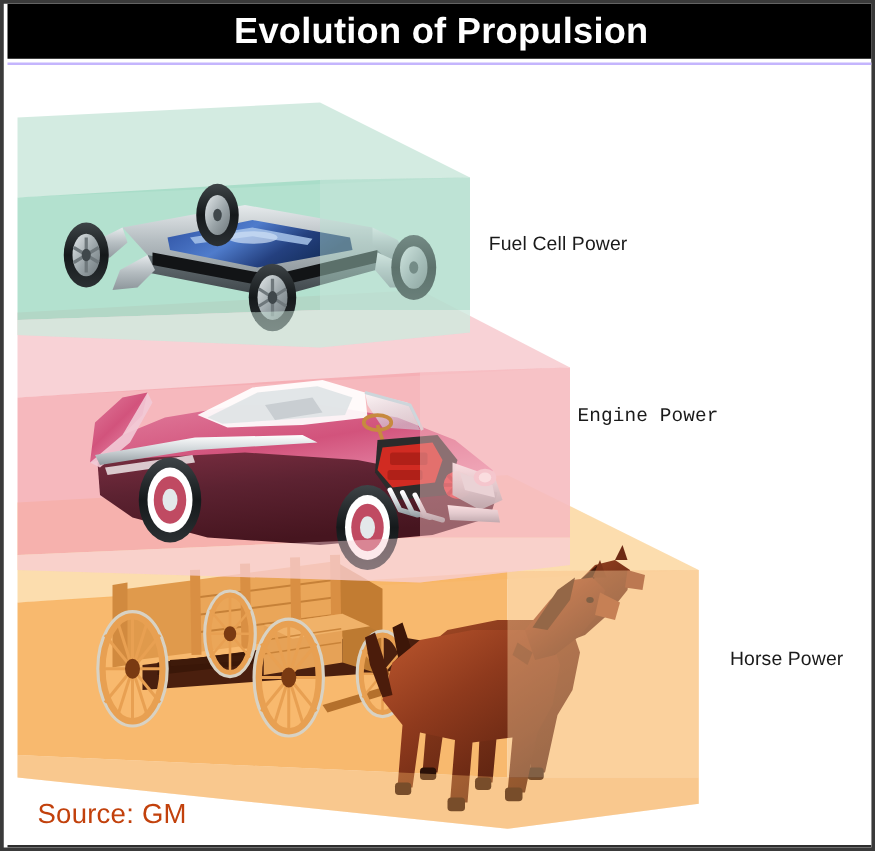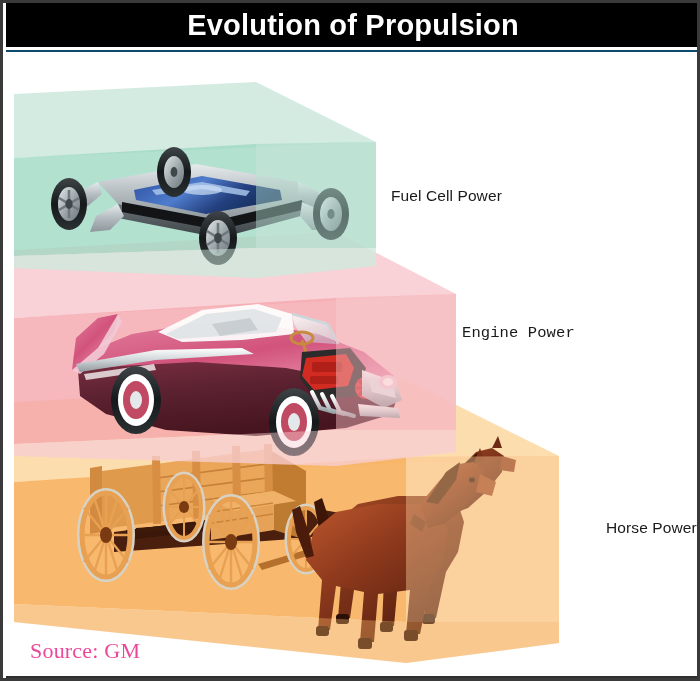--- a/index.html
+++ b/index.html
@@ -38,48 +38,48 @@
     letter-spacing: 0.2px;
     line-height: 1;
   }
   #canvas-area {
     position: absolute;
     left: 3px;
     top: 47px;
     width: 694px;
     height: 628px;
     background: #ffffff;
-    border-top: 2px solid #0c4a6e;
+    border-top: 2px solid #c4b5fd;
     box-sizing: border-box;
   }
   #stage {
     position: absolute;
     left: 0;
     top: 0;
     width: 694px;
     height: 628px;
   }
   .label {
     position: absolute;
     font-family: "Liberation Sans", sans-serif;
     font-size: 15.5px;
     color: #1a1a1a;
     white-space: nowrap;
     letter-spacing: 0.1px;
   }
   #label-fuel  { left: 385px; top: 135px; }
   #label-engine{ left: 456px; top: 272px; font-family: Liberation Mono, monospace; }
-  #label-horse { left: 600px; top: 467px; }
+  #label-horse { left: 578px; top: 467px; }
   #source-text {
     position: absolute;
     left: 24px;
     top: 586px;
-    font-family: Liberation Serif, serif;
+    font-family: Liberation Sans, sans-serif;
     font-size: 22px;
-    color: #ec4899;
+    color: #c2410c;
     letter-spacing: 0.2px;
   }
   #bottom-rule {
     position: absolute;
     left: 0px;
     top: 624px;
     width: 694px;
     height: 3px;
     background: #2e2e2e;
   }

